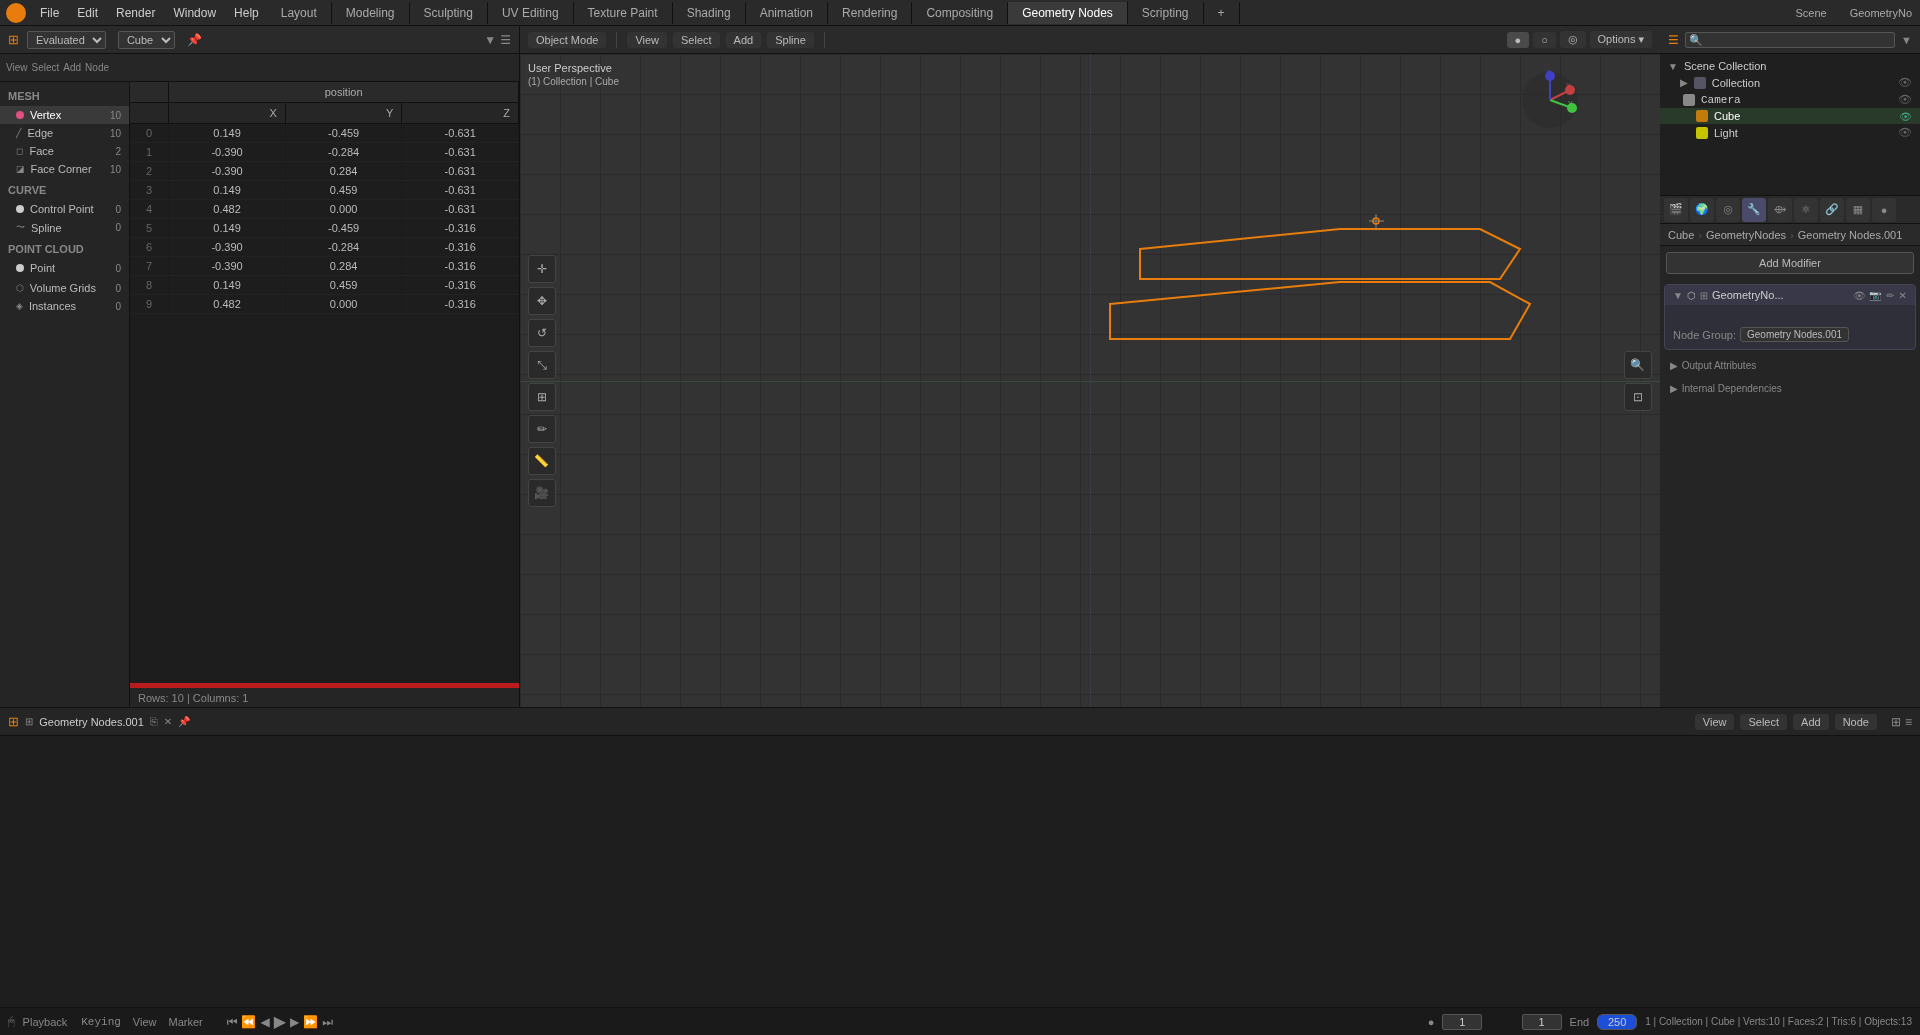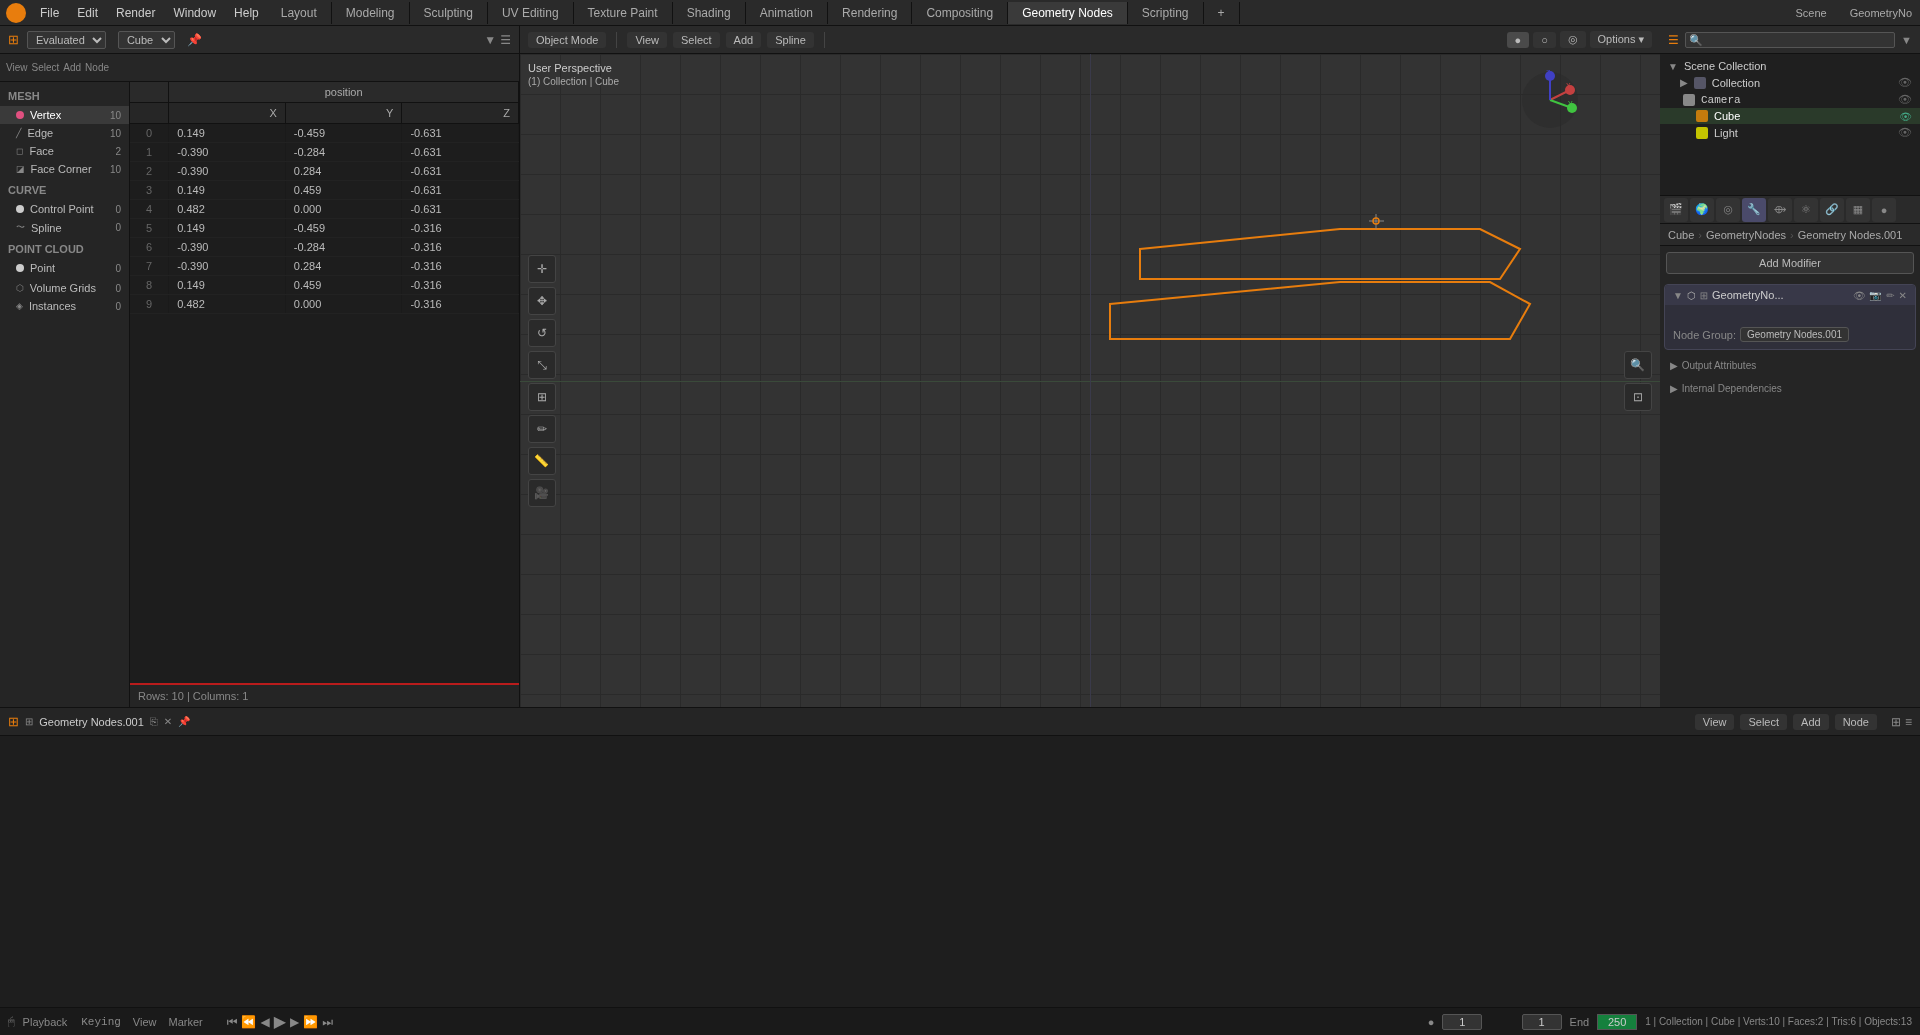--- a/index.html
+++ b/index.html
@@ -44,24 +44,24 @@
     #left-content { display: flex; flex: 1; min-height: 0; }
 
     
     #spreadsheet-area { flex: 1; display: flex; flex-direction: column; min-width: 0; }
     #table-header { display: flex; background: #2a2a2a; border-bottom: 1px solid #111; flex-shrink: 0; }
     .th { padding: 4px 8px; font-size: 11px; color: #aaa; border-right: 1px solid #111; text-align: right; }
     .th.row-num { width: 40px; text-align: center; }
     .th.col { width: 120px; }
     #table-body { flex: 1; overflow-y: auto; }
     .tr { display: flex; border-bottom: 1px solid #222; }
-    .td { padding: 3px 8px; font-size: 11px; color: #bbb; border-right: 1px solid #1a1a1a; text-align: left; }
+    .td { padding: 3px 8px; font-size: 11px; color: #bbb; border-right: 1px solid #1a1a1a; text-align: center; }
     .td.row-num { width: 40px; text-align: center; color: #666; }
     .td.col { width: 120px; }
-    #table-footer { height: 24px; background: #252525; display: flex; align-items: center; padding: 0 8px; font-size: 11px; color: #888; border-top: 2px solid #b91c1c; flex-shrink: 0; }
+    #table-footer { height: 24px; background: #252525; display: flex; align-items: center; padding: 0 8px; font-size: 11px; color: #888; border-top: 5px solid #b91c1c; flex-shrink: 0; }
 
     
     #viewport-panel { flex: 1; display: flex; flex-direction: column; background: #222; min-width: 0; }
     #viewport-header { height: 28px; background: #2a2a2a; display: flex; align-items: center; padding: 0 8px; gap: 6px; border-bottom: 1px solid #111; flex-shrink: 0; }
     .viewport-btn { padding: 2px 8px; font-size: 11px; color: #bbb; background: #333; border-radius: 3px; cursor: pointer; }
     .vp-sep { width: 1px; height: 16px; background: #444; margin: 0 4px; }
 
     #viewport-3d { flex: 1; position: relative; background: #333; }
     .viewport-overlay { position: absolute; top: 8px; left: 8px; font-size: 11px; color: #ccc; }
     .viewport-overlay-sub { font-size: 10px; color: #aaa; margin-top: 2px; }
@@ -544,18 +544,18 @@
       <span class="tl-btn">⏩</span>
       <span class="tl-btn">⏭</span>
     </div>
   </div>
   <div style="display:flex;align-items:center;gap:8px;">
     <span style="color:#888;">●</span>
     <input style="width: 40px; background: rgb(51, 51, 51); border: 1px solid rgb(85, 85, 85); color: rgb(204, 204, 204); font-size: 11px; padding: 1px 4px; border-radius: 2px; text-align: center;" value="1">
     <span style="color:#888;margin-top:40px;">Start</span>
     <input style="width: 40px; background: rgb(51, 51, 51); border: 1px solid rgb(85, 85, 85); color: rgb(204, 204, 204); font-size: 11px; padding: 1px 4px; border-radius: 2px; text-align: center;" value="1">
     <span style="color:#888;">End</span>
-    <input style="width: 40px; background: #15803d; border: 1px solid rgb(85, 85, 85); color: rgb(204, 204, 204); font-size: 11px; padding: 1px 4px; border-radius: 0; text-align: center;" value="250">
+    <input style="width: 40px; background: #1d4ed8; border: 1px solid rgb(85, 85, 85); color: rgb(204, 204, 204); font-size: 11px; padding: 1px 4px; border-radius: 6px; text-align: center;" value="250">
   </div>
   <div class="status-right">
     <span style="font-size:10px;color:#888;">1 | Collection | Cube | Verts:10 | Faces:2 | Tris:6 | Objects:13</span>
   </div>
 </div>
 
 </body></html>

